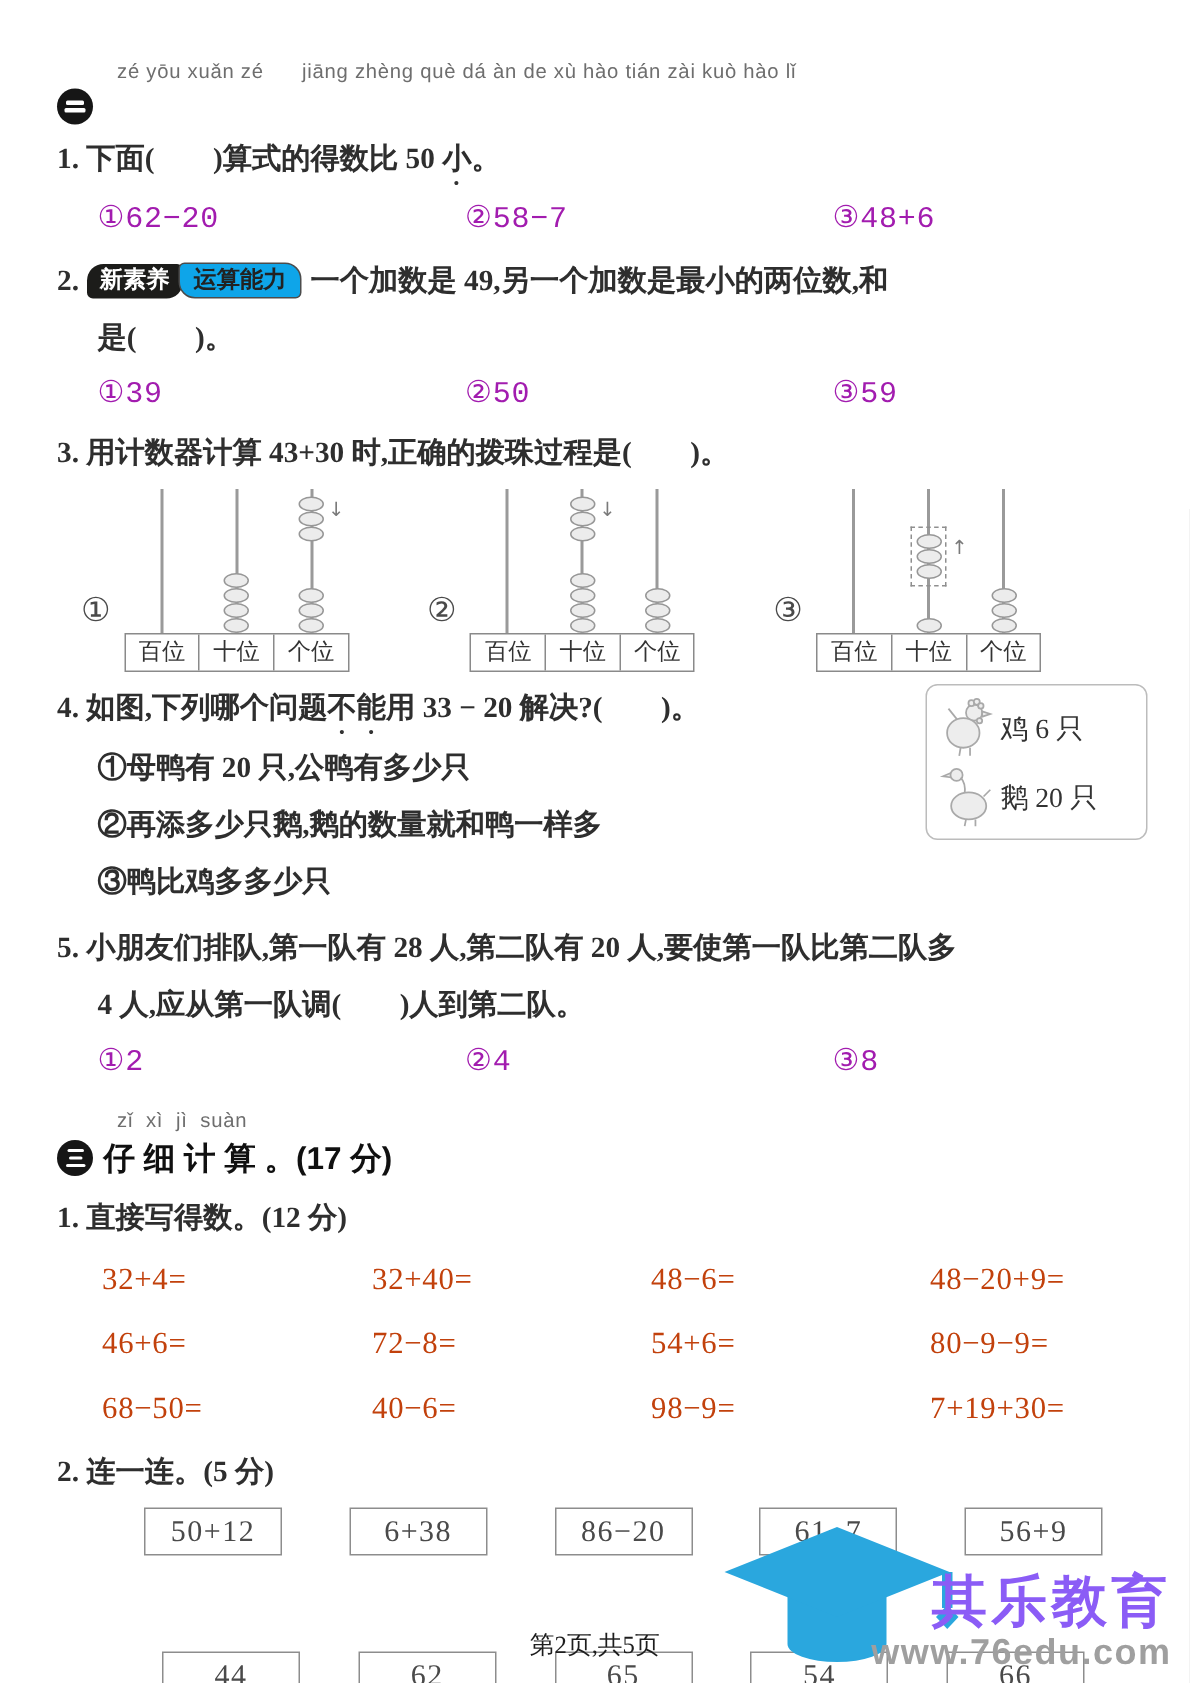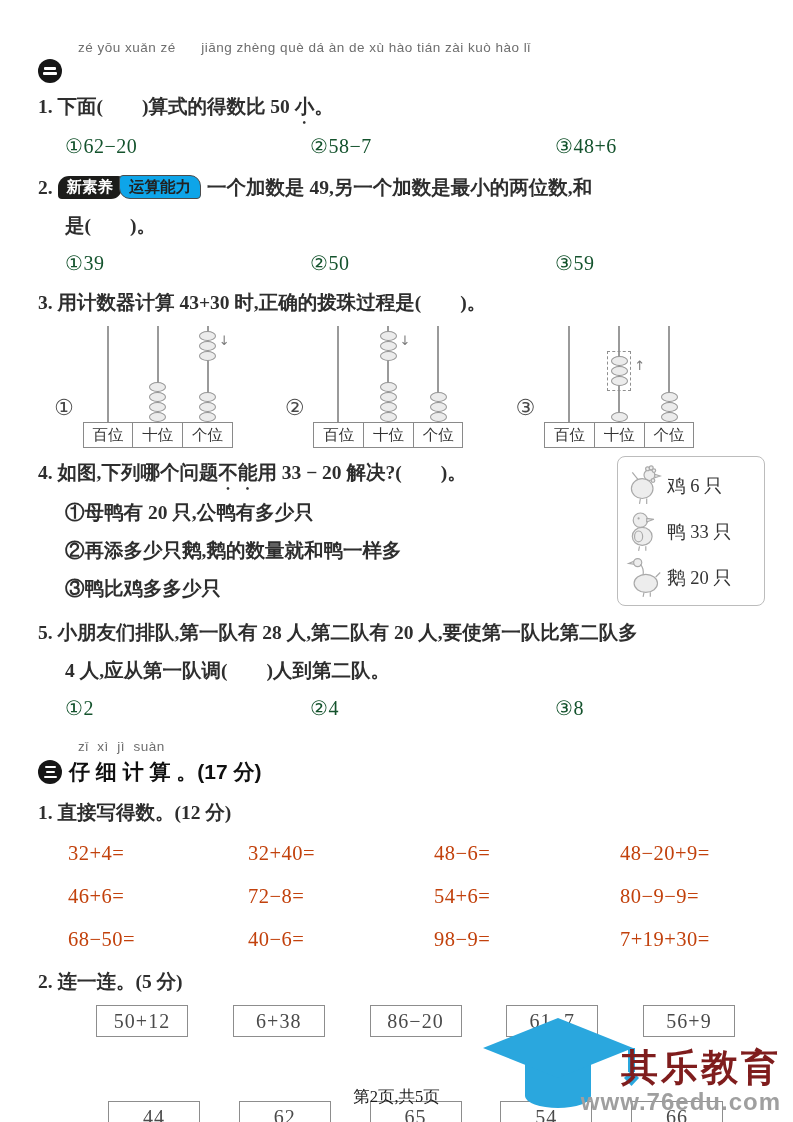--- a/index.html
+++ b/index.html
@@ -11,21 +11,21 @@
           letter-spacing:.5px;margin-left:40px;line-height:16px;white-space:pre;}
   .sec-head{display:flex;align-items:center;gap:7px;margin-top:3px;
             font-family:"Liberation Sans",sans-serif;font-weight:bold;font-size:21px;color:#101010;}
   .sec-badge{width:24px;height:24px;border-radius:50%;background:#161616;flex:none;
              display:flex;flex-direction:column;justify-content:center;align-items:center;gap:2.6px;}
   .sec-badge .bar{height:2.6px;background:#fff;border-radius:1px;}
 
   .qline{font-size:19.5px;line-height:38px;font-weight:bold;}
   .indent{padding-left:27px;}
   .opts3{display:grid;grid-template-columns:245px 245px 1fr;padding-left:27px;
-         font-size:20px;line-height:37px;color:#14532d;letter-spacing:.5px;}
+         font-size:20px;line-height:37px;color:#a21caf;letter-spacing:.5px;font-family:Liberation Mono, monospace;}
   .emph{-webkit-text-emphasis:filled dot #333;text-emphasis:filled dot #333;
         -webkit-text-emphasis-position:under left;text-emphasis-position:under left;}
 
   .badge-dark{display:inline-block;background:#1c1c1a;color:#fff;border-radius:11px 4px 11px 4px;
               padding:0 9px 1px;font-family:"Liberation Sans",sans-serif;font-size:15.5px;
               line-height:22px;vertical-align:2px;}
   .badge-light{display:inline-block;border:1.4px solid #4c4c4c;color:#222;background:#0ea5e9;
                border-radius:4px 11px 4px 11px;padding:0 9px 1px;margin-left:-3px;margin-right:6px;
                font-family:"Liberation Sans",sans-serif;font-size:15.5px;line-height:21px;vertical-align:2px;}
 
@@ -57,21 +57,21 @@
   .match-row.bottom{padding:0 42px 0 70px;margin-top:64px;}
   .match-box{border:1.3px solid #8d8d8d;min-width:66px;padding:1px 12px;text-align:center;
              font-size:20px;line-height:28px;color:#4a4a4a;letter-spacing:1px;background:#fff;}
 
   .footer{position:absolute;left:0;right:0;bottom:14px;text-align:center;
           font-size:16.5px;color:#1d1d1d;}
 
   .watermark{position:absolute;right:6px;bottom:2px;width:300px;height:104px;}
   .watermark .cap{position:absolute;left:-14px;bottom:4px;}
   .wm-text{position:absolute;right:6px;bottom:4px;text-align:right;font-family:"Liberation Sans",sans-serif;}
-  .wm-brand{font-size:37px;font-weight:bold;color:#7f1d1d;letter-spacing:3px;line-height:40px;}
+  .wm-brand{font-size:37px;font-weight:bold;color:#8b5cf6;letter-spacing:3px;line-height:40px;}
   .wm-site{font-size:24px;font-weight:bold;color:#9f9f9f;letter-spacing:1px;line-height:28px;}
 </style>
 </head>
 <body>
 
 <div class="page">
   <div class="content">
 
     <div class="pinyin">zé yōu xuǎn zé      jiāng zhèng què dá àn de xù hào tián zài kuò hào lǐ</div>
     <div class="sec-head">
@@ -198,33 +198,20 @@
               <circle cx="30" cy="18" r="2"></circle>
               <ellipse cx="18" cy="27" rx="12" ry="11"></ellipse>
               <path d="M16,38 L15,44 M23,38 L23,44" fill="none"></path>
             </g>
           </svg>
           <span>鸡 6 只</span>
         </div>
         <div class="legend-row">
           <svg width="36" height="42" viewBox="0 0 40 46">
             <g fill="#ededed" stroke="#a9a9a9" stroke-width="1.3">
-              <circle cx="16" cy="11" r="8"></circle>
-              <polygon points="23,9 31,10 23,13"></polygon>
-              <circle cx="14" cy="9" r="1.2" fill="#a9a9a9" stroke="none"></circle>
-              <ellipse cx="18" cy="29" rx="11" ry="10"></ellipse>
-              <ellipse cx="14" cy="29" rx="4.5" ry="6"></ellipse>
-              <path d="M15,40 L14,45 M22,40 L22,45" fill="none"></path>
-            </g>
-          </svg>
-          <span>鸭 33 只</span>
-        </div>
-        <div class="legend-row">
-          <svg width="36" height="42" viewBox="0 0 40 46">
-            <g fill="#ededed" stroke="#a9a9a9" stroke-width="1.3">
               <polygon points="10,5 3,8 10,9"></polygon>
               <circle cx="13" cy="7" r="4.5"></circle>
               <path d="M16,9 q4,4 3,12" fill="none"></path>
               <ellipse cx="22" cy="30" rx="13" ry="10"></ellipse>
               <path d="M33,23 L38,18" fill="none"></path>
               <path d="M20,40 L19,45 M27,40 L27,45" fill="none"></path>
             </g>
           </svg>
           <span>鹅 20 只</span>
         </div>

